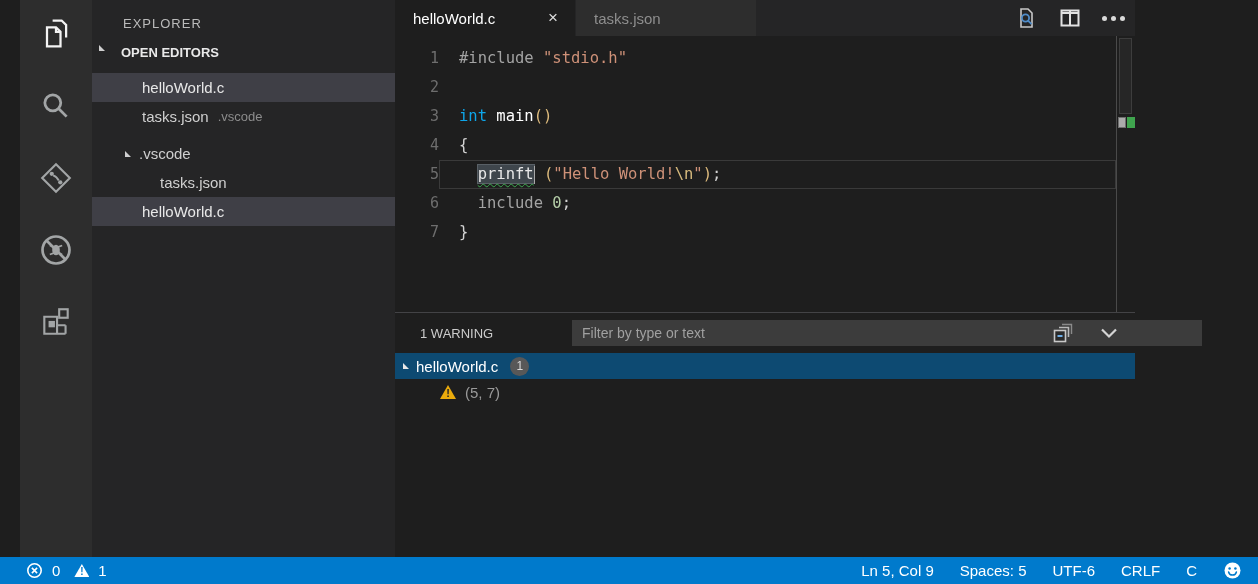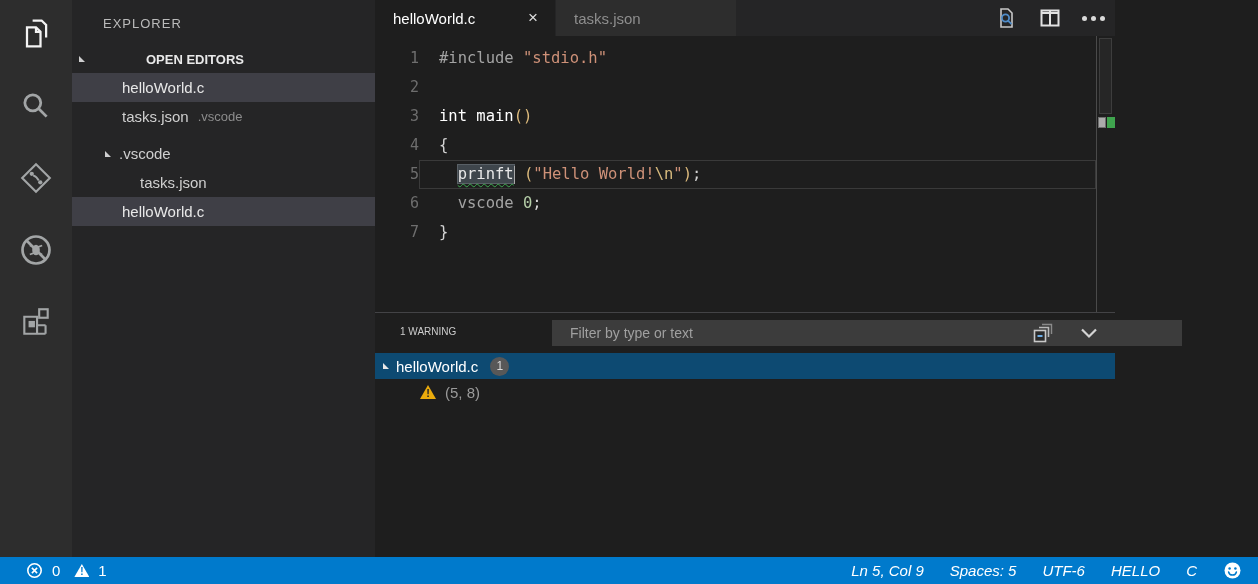--- a/index.html
+++ b/index.html
@@ -2,32 +2,32 @@
 <html><head>
 <meta charset="utf-8">
 <style>
   * { box-sizing: border-box; }
   html,body { margin:0; padding:0; }
   body {
     width:1258px; height:584px; overflow:hidden;
     background:#1E1E1E; font-family:"Liberation Sans", sans-serif;
     -webkit-font-smoothing:antialiased;
   }
-  .app { display:flex; height:557px; width:1115px; }
+  .app { display:flex; height:557px; width:1115px;margin-left:20px; }
 
   
   .activitybar { width:72px; background:#2D2D2D; flex:none; display:flex; flex-direction:column; }
   .activity-item { height:72px; display:flex; align-items:center; justify-content:center; color:#A2A5A6; cursor:pointer; }
   .activity-item.active { color:#F4F4F4; }
 
   
   .sidebar { width:303px; background:#252526; flex:none; color:#CCCCCC; overflow:hidden; }
   .sidebar-title { padding:16px 0 14px 31px; font-size:13px; color:#BBBBBB; letter-spacing:1px; }
-  .section-header { height:28px; display:flex; align-items:center; padding-left:7px;
-    font-size:13px; font-weight:bold; color:#E9E9E9; cursor:pointer;gap:45px; }
+  .section-header { height:28px; display:flex; align-items:flex-start; padding-left:7px;
+    font-size:13px; font-weight:bold; color:#E9E9E9; cursor:pointer; }
   .section-header .twistie { margin-right:16px; }
   .twistie { width:0; height:0; border-bottom:6px solid #D0D0D0; border-right:6px solid transparent; flex:none; }
   .side-row { height:29px; display:flex; align-items:center; font-size:15px; color:#CFCFCF; cursor:pointer; }
   .side-row.selected { background:#3F3F46; color:#E8E8E8; }
   .side-row .twistie { margin-right:8px; }
   .side-row .detail { font-size:13px; color:#8C8C8C; margin-left:9px; }
   .section-gap { height:8px; }
 
   
   .main { flex:1; min-width:0; display:flex; flex-direction:column; background:#1E1E1E; }
@@ -44,38 +44,38 @@
   .dots i { width:5px; height:5px; border-radius:50%; background:#DADADA; }
 
   
   .editor { flex:1; position:relative; padding-top:8px; overflow:hidden; }
   .code-line { display:flex; height:29px; line-height:29px;
     font-family:"DejaVu Sans Mono", monospace; font-size:15.5px; }
   .gutter { width:44px; padding-left:14px; text-align:right; color:#6E6E6E; flex:none; font-size:15px; cursor:pointer; }
   .line-text { flex:1; padding-left:20px; white-space:pre; margin-right:19px; }
   .code-line.current .line-text { box-shadow:inset 0 0 0 1px #3A3A3A; }
   .tk-d { color:#a3a3a3; } .tk-s { color:#CE9178; } .tk-e { color:#D7BA7D; }
-  .tk-t { color:#ffffff; } .tk-f { color:#ffffff; } .tk-p { color:#DBB97C; }
+  .tk-t { color:#0ea5e9; } .tk-f { color:#ffffff; } .tk-p { color:#DBB97C; }
   .tk-x { color:#D4D4D4; } .tk-n { color:#B5CEA8; }
   .tk-w { color:#E8E8E8; background:#3F464C; box-shadow:0 0 0 1px #596066;
     text-decoration:underline wavy #3DA750; text-decoration-thickness:1px; text-underline-offset:4px;text-align:right; }
   .caret { display:inline-block; width:1px; height:18px; background:#A8A8A8; vertical-align:middle; }
 
   .ruler { position:absolute; top:0; right:0; width:19px; height:100%; border-left:1px solid #4A4A4A; cursor:pointer; }
   .ruler-slider { position:absolute; top:2px; left:2px; right:3px; height:76px;
     background:rgba(121,121,121,0.10); border:1px solid rgba(121,121,121,0.28); }
   .marker-gray  { position:absolute; top:81px; left:1px;  width:8px; height:11px; background:#ABABAB; border:1px solid #6F6F6F; }
   .marker-green { position:absolute; top:81px; left:10px; width:8px; height:11px; background:#3FA44E; }
 
   
   .panel { height:245px; flex:none; border-top:1px solid #434346; position:relative; background:#1E1E1E; }
   .panel-header { height:40px; position:relative; }
-  .panel-summary { position:absolute; left:25px; top:13px; font-size:10px; color:#CCCCCC; }
+  .panel-summary { position:absolute; left:25px; top:13px; font-size:13px; color:#CCCCCC; }
   .filter-input { position:absolute; left:177px; top:7px; width:630px; height:26px;
-    background:#3C3C3C; border:none; outline:none; color:#CCCCCC; font-size:14px; padding:0 18px;
+    background:#3C3C3C; border:none; outline:none; color:#CCCCCC; font-size:14px; padding:0 10px;
     font-family:"Liberation Sans", sans-serif; }
   .filter-input::placeholder { color:#A0A0A0; }
   .panel-icons { position:absolute; right:14px; top:0; height:40px; display:flex; align-items:center; gap:22px; }
 
   .group-row { height:26px; background:#0D4A72; display:flex; align-items:center; padding-left:8px;
     color:#FFFFFF; font-size:15px; cursor:pointer; }
   .group-row .twistie { border-bottom-color:#E8E8E8; margin-right:7px; }
   .badge { margin-left:12px; width:19px; height:19px; border-radius:50%; background:#585858;
     color:#D8D8D8; font-size:12px; display:flex; align-items:center; justify-content:center; }
   .problem-row { height:26px; display:flex; align-items:center; padding-left:45px; font-size:15px;
@@ -230,21 +230,21 @@
           <div class="code-line">
             <div class="gutter">4</div>
             <div class="line-text"><span class="tk-x">{</span></div>
           </div>
           <div class="code-line current">
             <div class="gutter">5</div>
             <div class="line-text"><span class="tk-x">  </span><span class="tk-w">prinft</span><span class="caret"></span><span class="tk-x"> </span><span class="tk-p">(</span><span class="tk-s">"Hello World!</span><span class="tk-e">\n</span><span class="tk-s">"</span><span class="tk-p">)</span><span class="tk-x">;</span></div>
           </div>
           <div class="code-line">
             <div class="gutter">6</div>
-            <div class="line-text"><span class="tk-x">  </span><span class="tk-d">vscode</span><span class="tk-x"> </span><span class="tk-n">0</span><span class="tk-x">;</span></div>
+            <div class="line-text"><span class="tk-x">  </span><span class="tk-d">include</span><span class="tk-x"> </span><span class="tk-n">0</span><span class="tk-x">;</span></div>
           </div>
           <div class="code-line">
             <div class="gutter">7</div>
             <div class="line-text"><span class="tk-x">}</span></div>
           </div>
         </div>
       <div class="ruler">
         <div class="ruler-slider"></div>
         <div class="marker-gray"></div>
         <div class="marker-green"></div>
@@ -273,45 +273,45 @@
       </div>
 
       <div class="group-row">
         <span class="twistie"></span>
         <span>helloWorld.c</span>
         <span class="badge">1</span>
       </div>
       <div id="problem-rows">
           <div class="problem-row">
             <span class="warn-tri"></span>
-            <span class="loc">(5, 8)</span>
+            <span class="loc">(5, 7)</span>
           </div>
         </div>
     </div>
   </div>
 </div>
 
 <div class="statusbar">
   <div class="status-left">
     <span style="display:flex;">
       <svg width="17" height="17" viewBox="0 0 17 17" fill="none" stroke="#FFFFFF" stroke-width="1.6">
         <circle cx="8.5" cy="8.5" r="6.7"></circle>
         <path d="M5.9 5.9 L11.1 11.1 M11.1 5.9 L5.9 11.1"></path>
       </svg>
     </span>
     <span>0</span>
     <span class="tri-white" style="margin-left:5px;"></span>
     <span>1</span>
   </div>
   <div class="status-right">
-    <span id="status-right-items" style="display:flex;gap:26px;font-style:italic;">
+    <span id="status-right-items" style="display:flex;gap:26px;">
         <span class="status-item">Ln 5, Col 9</span>
         <span class="status-item">Spaces: 5</span>
         <span class="status-item">UTF-6</span>
-        <span class="status-item">HELLO</span>
+        <span class="status-item">CRLF</span>
         <span class="status-item">C</span>
       </span>
     <span class="status-item" style="display:flex;">
       <svg width="19" height="19" viewBox="0 0 19 19">
         <circle cx="9.5" cy="9.5" r="8" fill="#FFFFFF"></circle>
         <circle cx="6.6" cy="7.4" r="1.25" fill="#007ACC"></circle>
         <circle cx="12.4" cy="7.4" r="1.25" fill="#007ACC"></circle>
         <path d="M5.6 11 a4 4 0 0 0 7.8 0" fill="none" stroke="#007ACC" stroke-width="1.5" stroke-linecap="round"></path>
       </svg>
     </span>

